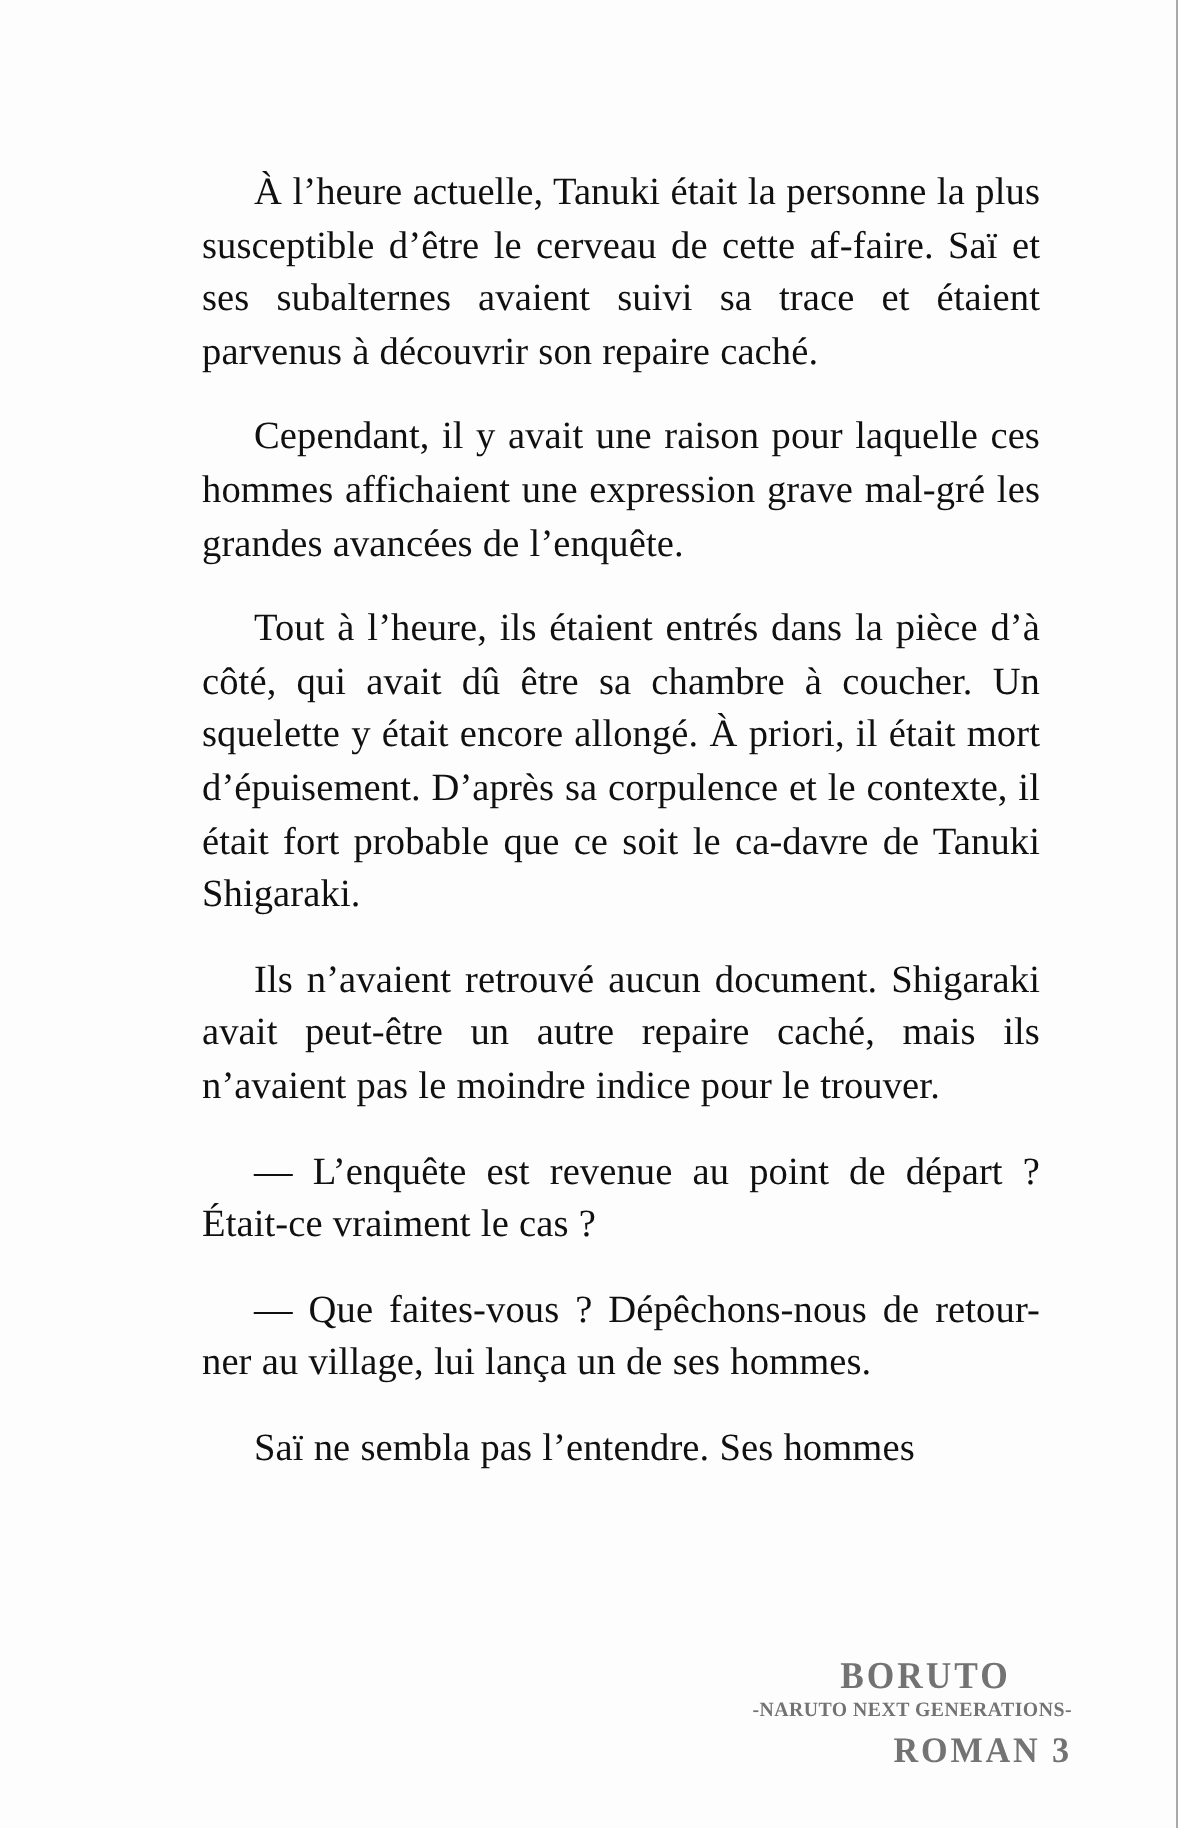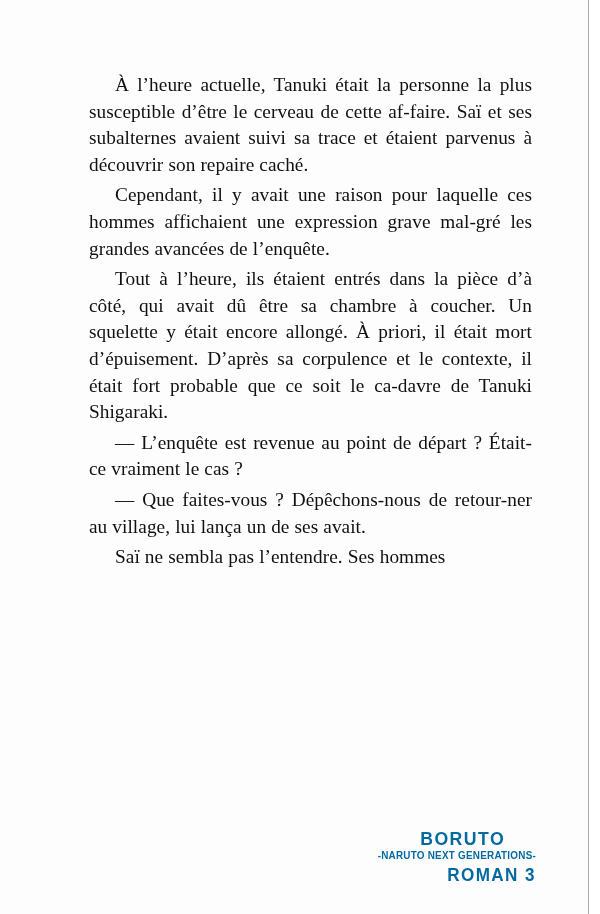--- a/index.html
+++ b/index.html
@@ -42,21 +42,21 @@
   }
 
   .text-block {
     position: absolute;
     left: 85px;
     top: 68px;
     width: 451px;
   }
 
   p.para {
-    margin: 4px;
+    margin: 16px;
     text-align: justify;
     text-align-last: left;
     text-indent: 26px;
     font-size: 19.3px;
     line-height: 26.6px;
     color: #101010;
     letter-spacing: 0.05px;
     word-spacing: 0.2px;
     -webkit-font-smoothing: antialiased;
   }
@@ -64,22 +64,22 @@
     text-indent: 26px;
   }
 
   
   .footer-logo {
     position: absolute;
     right: 64px;
     bottom: 28px;
     width: 300px;
     text-align: right;
-    color: #0369a1;
-    font-family: Liberation Sans, sans-serif;
+    color: #737373;
+    font-family: Liberation Serif, serif;
   }
   .logo-main {
     display: block;
     font-size: 19px;
     font-weight: bold;
     letter-spacing: 1.6px;
     line-height: 19px;
     transform: scaleX(0.93);
     transform-origin: right center;
     padding-right: 33px;
@@ -111,22 +111,23 @@
 <div class="page">
 
   <div class="scan-edge-outer"></div>
   <div class="scan-edge"></div>
 
   <div class="text-block">
 
     <p class="para">À l’heure actuelle, Tanuki était la personne la plus susceptible d’être le cerveau de cette af-faire. Saï et ses subalternes avaient suivi sa trace et étaient parvenus à découvrir son repaire caché.</p>
     <p class="para">Cependant, il y avait une raison pour laquelle ces hommes affichaient une expression grave mal-gré les grandes avancées de l’enquête.</p>
     <p class="para">Tout à l’heure, ils étaient entrés dans la pièce d’à côté, qui avait dû être sa chambre à coucher. Un squelette y était encore allongé. À priori, il était mort d’épuisement. D’après sa corpulence et le contexte, il était fort probable que ce soit le ca-davre de Tanuki Shigaraki.</p>
+    <p class="para">Ils n’avaient retrouvé aucun document. Shigaraki avait peut-être un autre repaire caché, mais ils n’avaient pas le moindre indice pour le trouver.</p>
     <p class="para dialogue">— L’enquête est revenue au point de départ ? Était-ce vraiment le cas ?</p>
-    <p class="para dialogue">— Que faites-vous ? Dépêchons-nous de retour-ner au village, lui lança un de ses avait.</p>
+    <p class="para dialogue">— Que faites-vous ? Dépêchons-nous de retour-ner au village, lui lança un de ses hommes.</p>
     <p class="para">Saï ne sembla pas l’entendre. Ses hommes</p>
 
   </div>
 
   <div class="footer-logo">
     <span class="logo-main">BORUTO</span>
     <span class="logo-sub">-NARUTO NEXT GENERATIONS-</span>
     <span class="logo-volume">ROMAN 3</span>
   </div>
 

